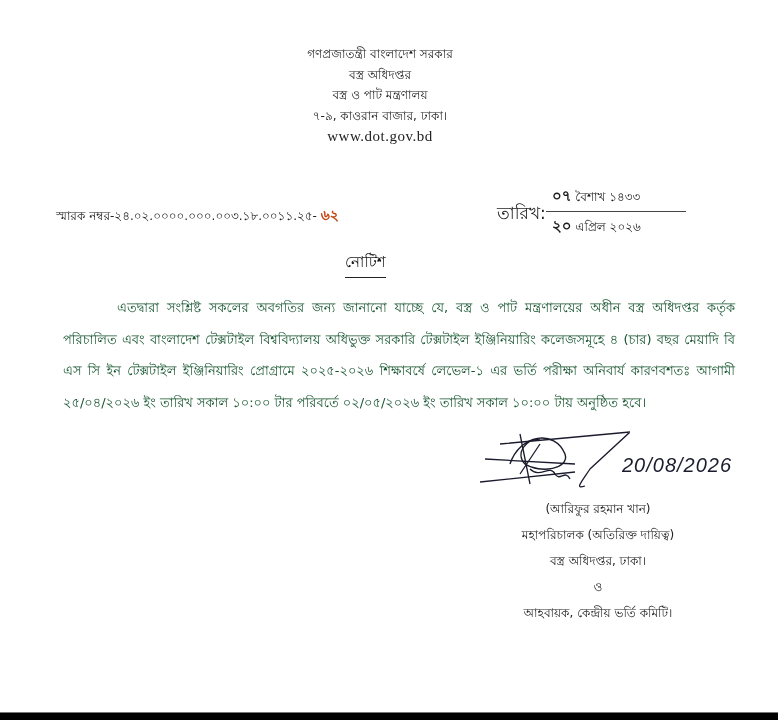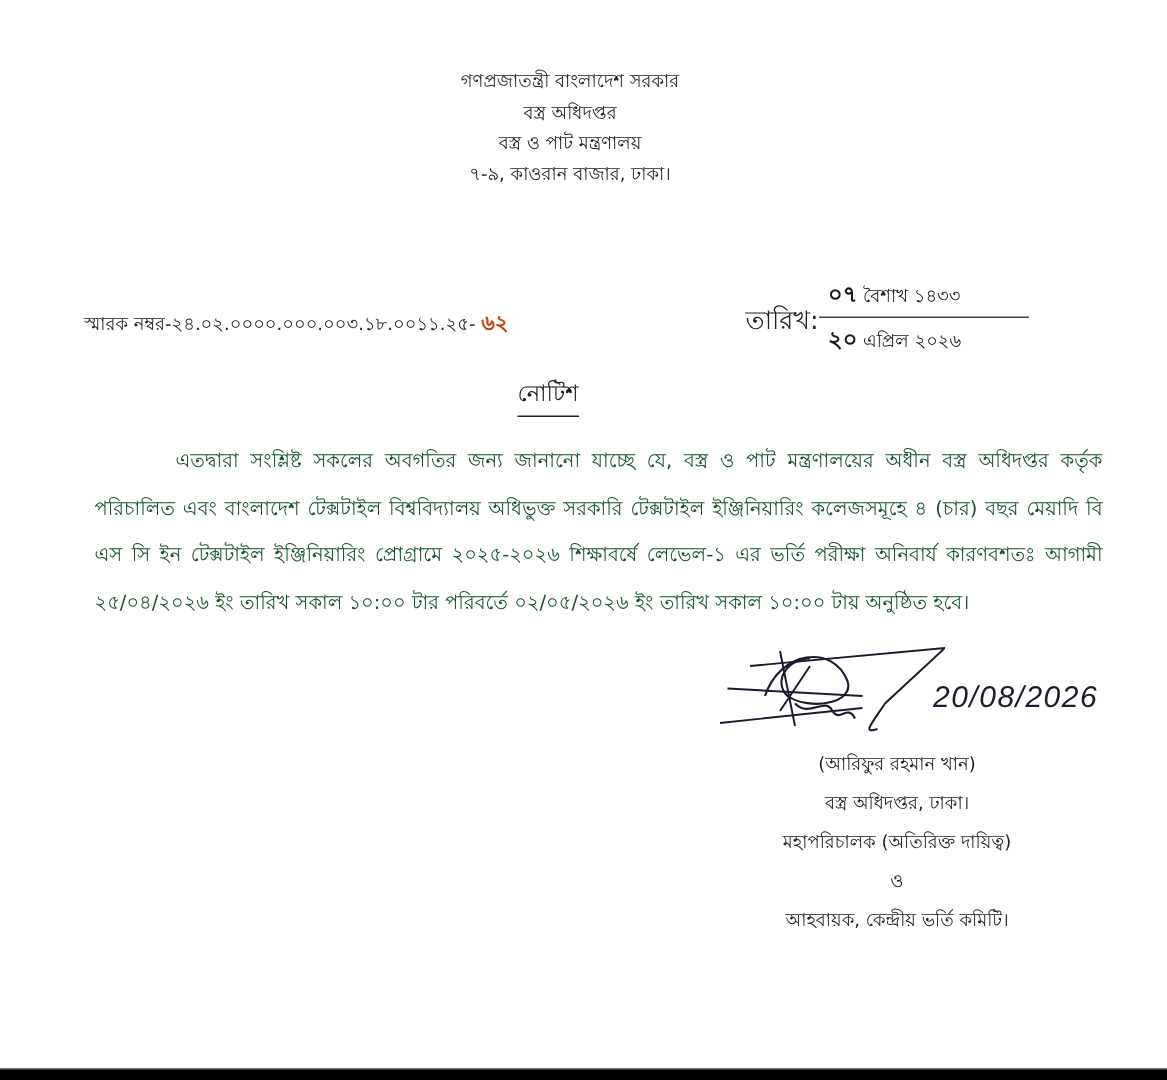--- a/index.html
+++ b/index.html
@@ -40,20 +40,21 @@
   .bottom-bar { left:0; top:712px; width:778px; height:8px; background:#000; border-top:1px solid #777; }
 </style>
 </head>
 <body>
 
 <div class="abs header">
   <div>গণপ্রজাতন্ত্রী বাংলাদেশ সরকার</div>
   <div>বস্ত্র অধিদপ্তর</div>
   <div>বস্ত্র ও পাট মন্ত্রণালয়</div>
   <div>৭-৯, কাওরান বাজার, ঢাকা।</div>
+  <div class="web">www.dot.gov.bd</div>
 </div>
 
 <div class="abs memo">
   <span>স্মারক নম্বর-২৪.০২.০০০০.০০০.০০৩.১৮.০০১১.২৫-</span>
   <span class="hand">৬২</span>
 </div>
 
 <div class="abs date-label">তারিখ:</div>
 <div class="abs date-box">
   <div class="date-top">
@@ -77,19 +78,19 @@
   <path d="M40 10 L 50 60 M 60 20 L 40 50" fill="none" stroke="#1b1b2e" stroke-width="1.3"></path>
   <path d="M5 35 L 95 40" fill="none" stroke="#1b1b2e" stroke-width="1.3"></path>
   <path d="M20 20 L 150 8 L 110 45 C 100 60, 95 65, 105 62" fill="none" stroke="#1b1b2e" stroke-width="1.3"></path>
   <path d="M50 45 C 60 55, 70 40, 75 50 C 80 58, 85 45, 90 55" fill="none" stroke="#1b1b2e" stroke-width="1.4"></path>
   <path d="M0 58 L 95 48" fill="none" stroke="#1b1b2e" stroke-width="1.3"></path>
 </svg>
 <div class="abs sig-date">20/08/2026</div>
 
 <div class="abs sig-block">
   <div>(আরিফুর রহমান খান)</div>
+  <div>মহাপরিচালক (অতিরিক্ত দায়িত্ব)</div>
   <div>বস্ত্র অধিদপ্তর, ঢাকা।</div>
-  <div>মহাপরিচালক (অতিরিক্ত দায়িত্ব)</div>
   <div>ও</div>
   <div>আহবায়ক, কেন্দ্রীয় ভর্তি কমিটি।</div>
 </div>
 
 <div class="abs bottom-bar"></div>
 
 </body></html>

